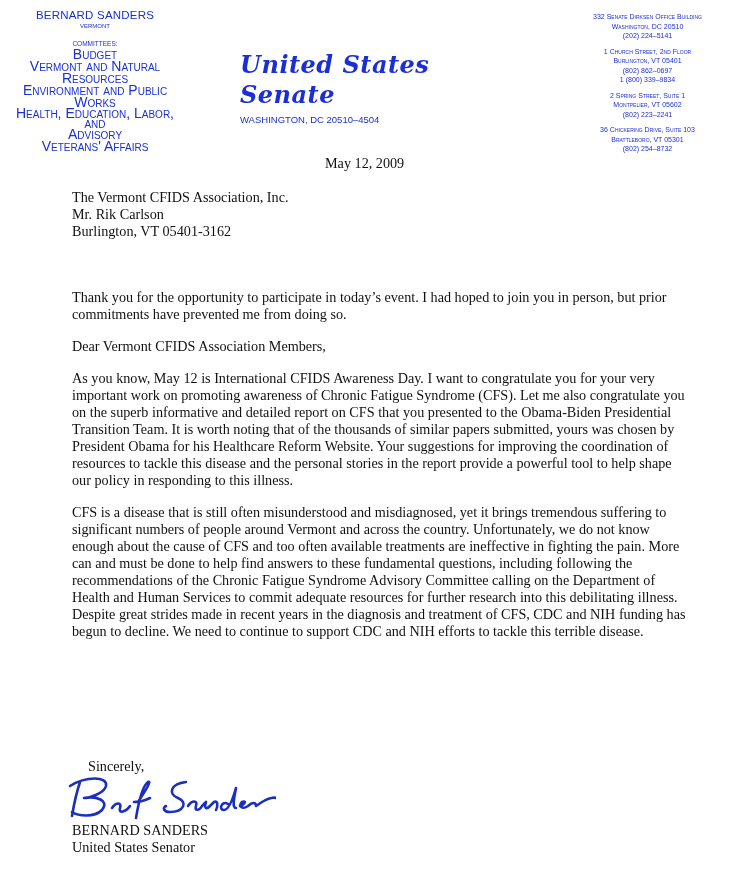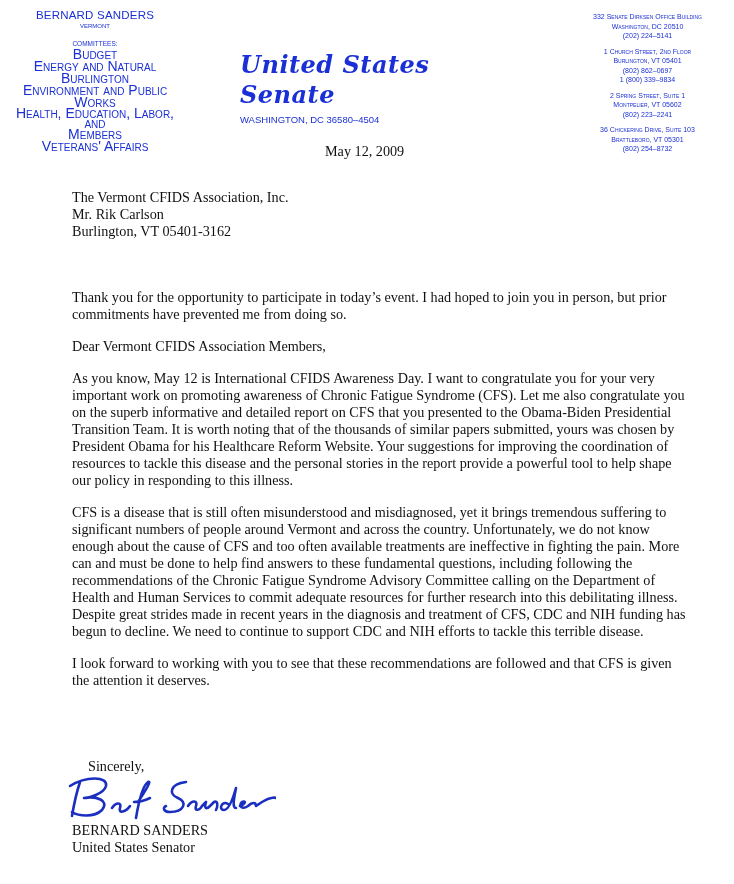--- a/index.html
+++ b/index.html
@@ -20,46 +20,46 @@
     font-family: "DejaVu Serif", serif; font-weight: bold; font-size: 24px;
     letter-spacing: 0.5px; line-height: 30px; font-style: italic;
   }
   .lh-center .addr { font-family: "Liberation Sans", sans-serif; font-size: 9.5px; margin-top: 4px; }
   .lh-right {
     position: absolute; left: 570px; top: 12px; width: 155px; text-align: center;
     font-family: "Liberation Sans", sans-serif; color: #1a2fd6; font-size: 7px; line-height: 9.5px;
   }
   .lh-right .office { margin-bottom: 6px; font-variant: small-caps; }
   .letter { font-family: "Liberation Serif", serif; color: #111; font-size: 14.2px; line-height: 17px; }
-  .date { position: absolute; left: 325px; top: 143px; }
+  .date { position: absolute; left: 325px; top: 155px; }
   .recipient { position: absolute; left: 72px; top: 189px; }
   .body-block { position: absolute; left: 72px; top: 289px; width: 660px; }
   .body-block p { margin: 0 0 15px 0; }
   .closing { position: absolute; left: 88px; top: 758px; }
   .sig { position: absolute; left: 66px; top: 772px; width: 210px; height: 50px; }
   .signer { position: absolute; left: 72px; top: 822px; }
 </style>
 </head>
 <body>
 
 <div class="lh-left">
   <div class="name">BERNARD SANDERS</div>
   <div class="state">VERMONT</div>
   <div class="comm-label">COMMITTEES:</div>
   <div class="comm">Budget</div>
-  <div class="comm">Energy and Natural Burlington</div>
+  <div class="comm">Vermont and Natural Resources</div>
   <div class="comm">Environment and Public Works</div>
   <div class="comm tight">Health, Education, Labor, and</div>
-  <div class="comm">Members</div>
+  <div class="comm">Advisory</div>
   <div class="comm">Veterans' Affairs</div>
 </div>
 
 <div class="lh-center">
   <div class="senate">United States Senate</div>
-  <div class="addr">WASHINGTON, DC 36580–4504</div>
+  <div class="addr">WASHINGTON, DC 20510–4504</div>
 </div>
 
 <div class="lh-right">
   <div class="office">
     <div>332 Senate Dirksen Office Building</div>
     <div>Washington, DC 20510</div>
     <div>(202) 224–5141</div>
   </div>
   <div class="office">
     <div>1 Church Street, 2nd Floor</div>
@@ -85,21 +85,20 @@
   <div>The Vermont CFIDS Association, Inc.</div>
   <div>Mr. Rik Carlson</div>
   <div>Burlington, VT 05401-3162</div>
 </div>
 
 <div class="letter body-block">
   <p style="width:620px">Thank you for the opportunity to participate in today’s event.  I had hoped to join you in person, but prior commitments have prevented me from doing so.</p>
   <p>Dear Vermont CFIDS Association Members,</p>
   <p style="width:620px">As you know, May 12 is International CFIDS Awareness Day.  I want to congratulate you for your very important work on promoting awareness of Chronic Fatigue Syndrome (CFS).  Let me also congratulate you on the superb informative and detailed report on CFS that you presented to the Obama-Biden Presidential Transition Team.  It is worth noting that of the thousands of similar papers submitted, yours was chosen by President Obama for his Healthcare Reform Website.  Your suggestions for improving the coordination of resources to tackle this disease and the personal stories in the report provide a powerful tool to help shape our policy in responding to this illness.</p>
   <p style="width:620px">CFS is a disease that is still often misunderstood and misdiagnosed, yet it brings tremendous suffering to significant numbers of people around Vermont and across the country. Unfortunately, we do not know enough about the cause of CFS and too often available treatments are ineffective in fighting the pain.  More can and must be done to help find answers to these fundamental questions, including following the recommendations of the Chronic Fatigue Syndrome Advisory Committee calling on the Department of Health and Human Services to commit adequate resources for further research into this debilitating illness. Despite great strides made in recent years in the diagnosis and treatment of CFS, CDC and NIH funding has begun to decline.  We need to continue to support CDC and NIH efforts to tackle this terrible disease.</p>
-  <p style="width:620px">I look forward to working with you to see that these recommendations are followed and that CFS is given the attention it deserves.</p>
 </div>
 
 <div class="letter closing">Sincerely,</div>
 
 <div class="sig">
   <svg width="210" height="50" viewBox="0 0 210 50">
     <g fill="none" stroke="#1a2fc0" stroke-width="2.6" stroke-linecap="round" stroke-linejoin="round">
       <path d="M14 10 C10 22 8 32 6 44"></path>
       <path d="M4 14 C20 4 42 4 40 14 C38 22 22 26 18 26 C30 24 44 28 36 38 C28 46 12 44 6 40"></path>
       <path d="M46 36 C50 30 56 30 54 36 C52 42 60 40 64 34"></path>

